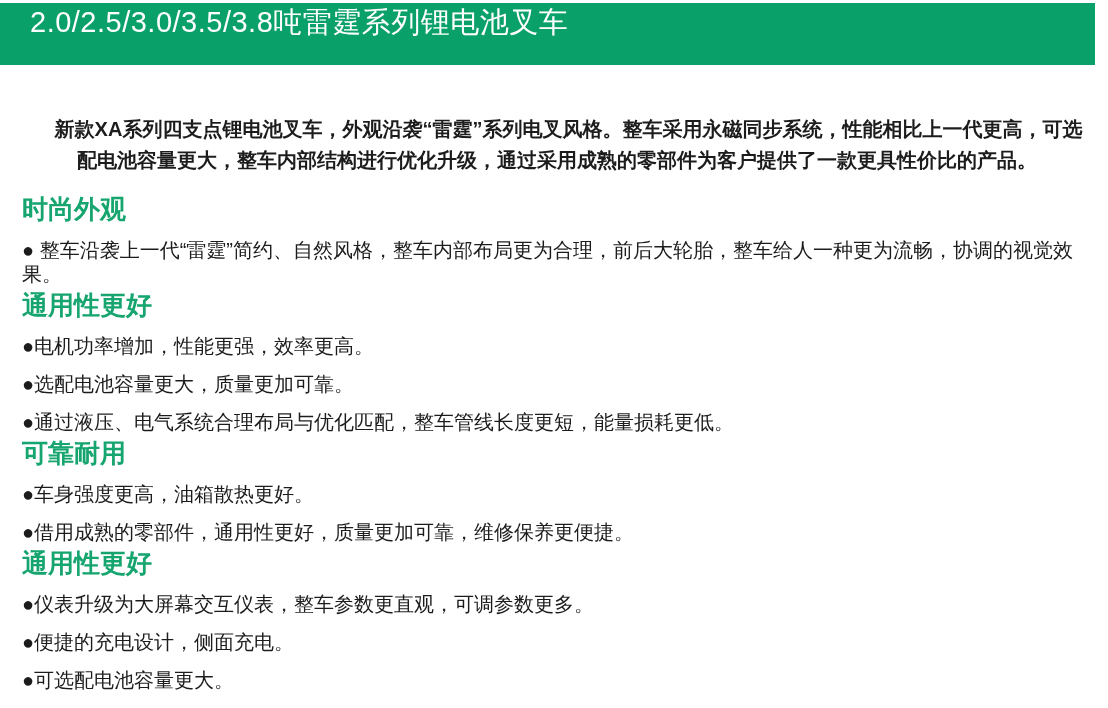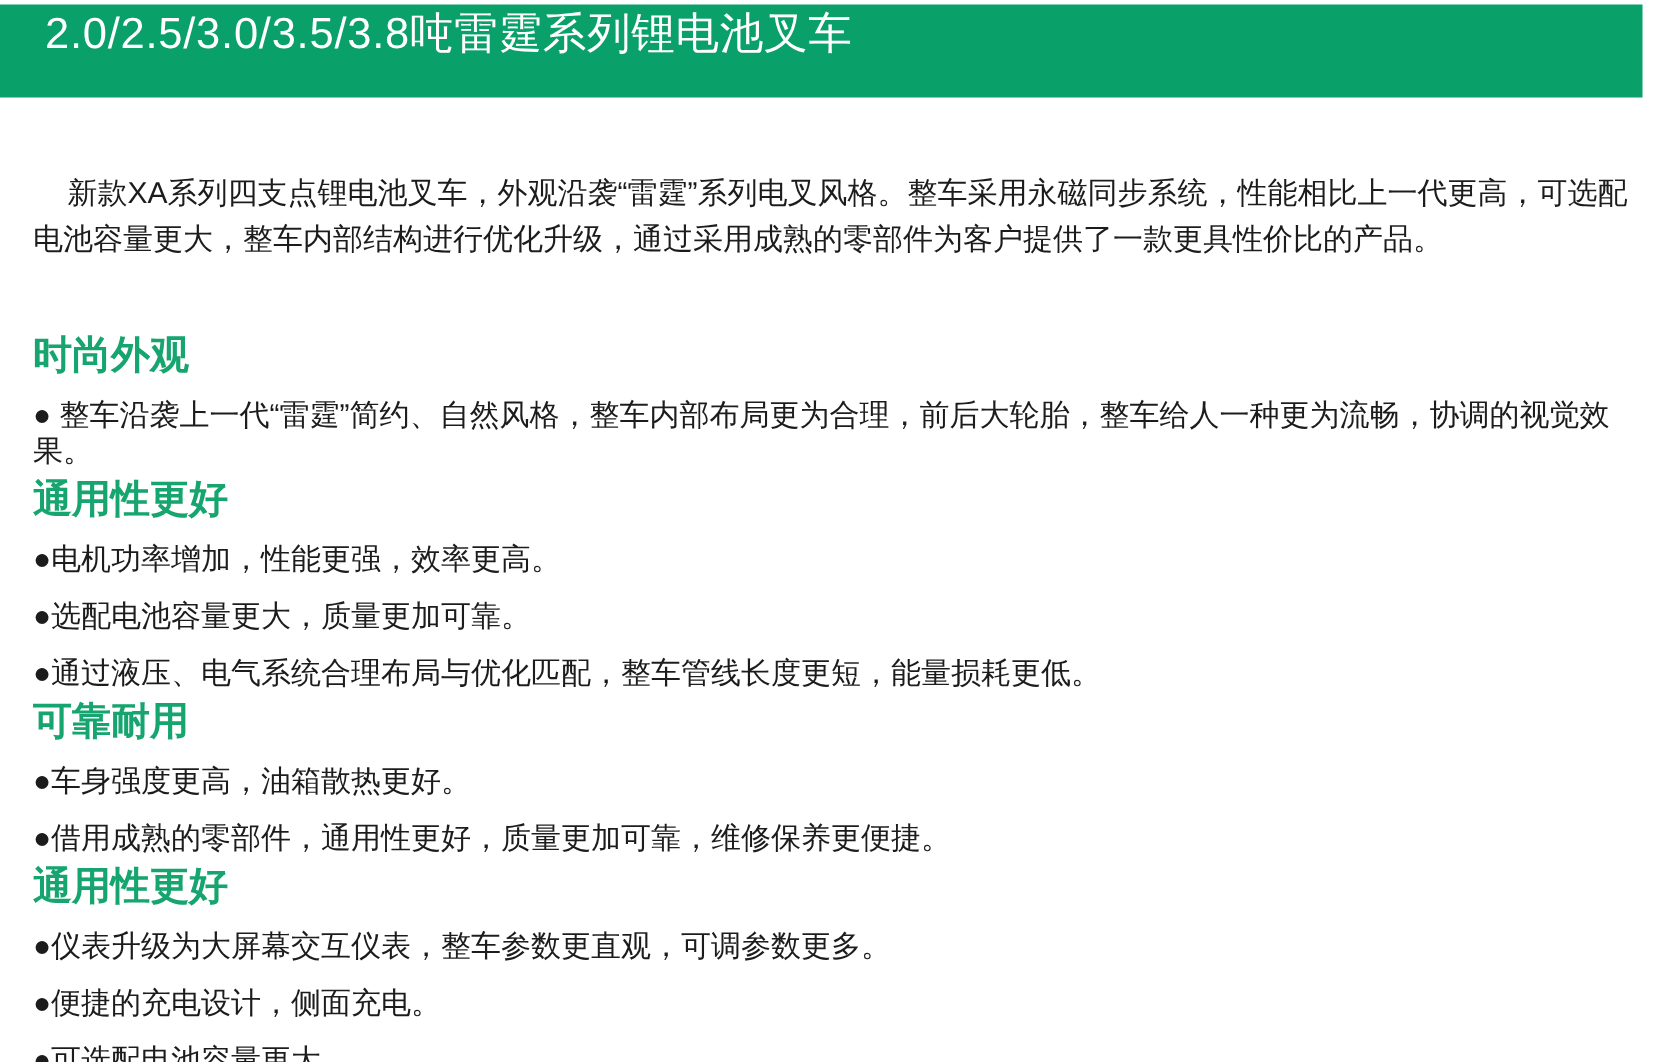--- a/index.html
+++ b/index.html
@@ -39,32 +39,33 @@
   }
   .content{
     margin:0 14px 0 22px;
     color:var(--body-text);
   }
   .intro{
     margin:49px 0 0 0;
     font-size:20px;
     line-height:31px;
     text-indent:23px;
-    font-weight:400;
+    font-weight:700;
     max-width:1070px;
+    text-align:center;
   }
   .section-heading{
     margin:4px 0 0 0;
     color:var(--heading-green);
     font-size:26px;
     line-height:30px;
     font-weight:bold;
   }
   .section-heading.first{
-    margin-top:45px;
+    margin-top:18px;
   }
   .bullet{
     margin:14px 0 0 0;
     font-size:20px;
     line-height:24px;
     font-weight:500;
     white-space:pre-wrap;
   }
 </style>
 </head>

